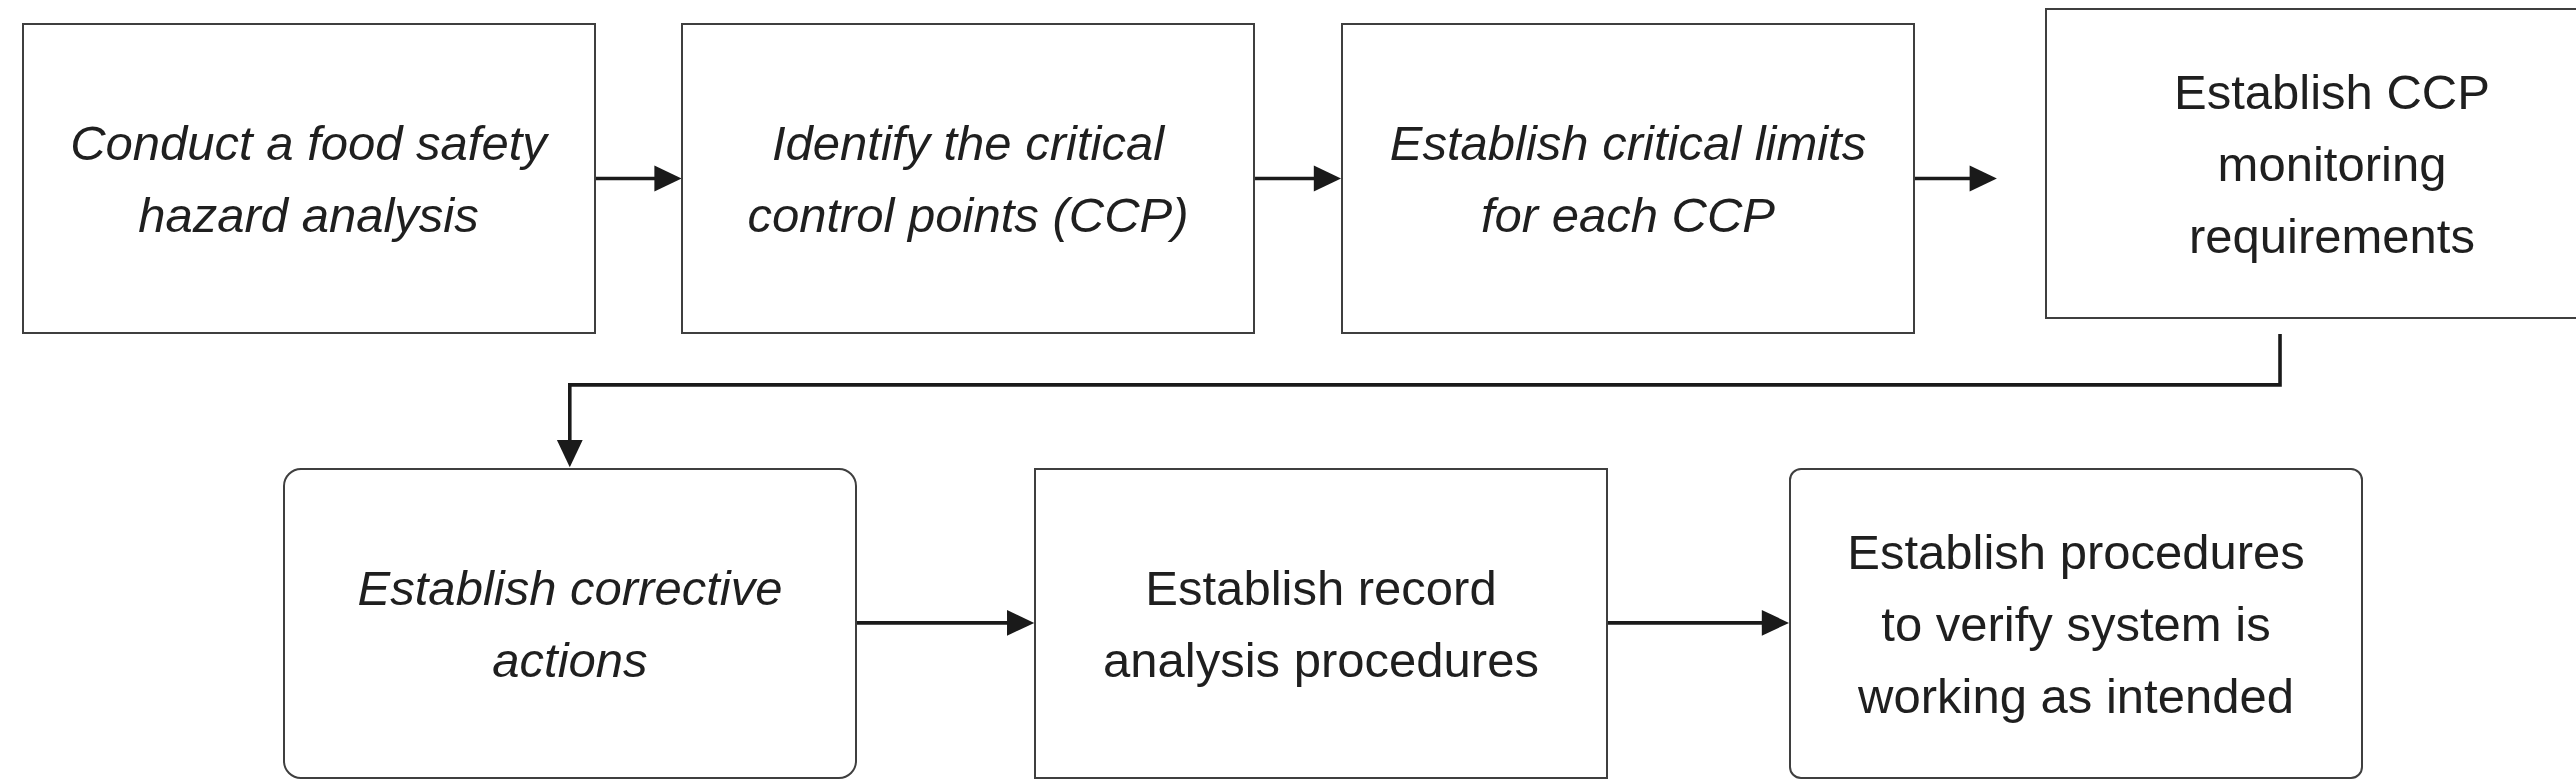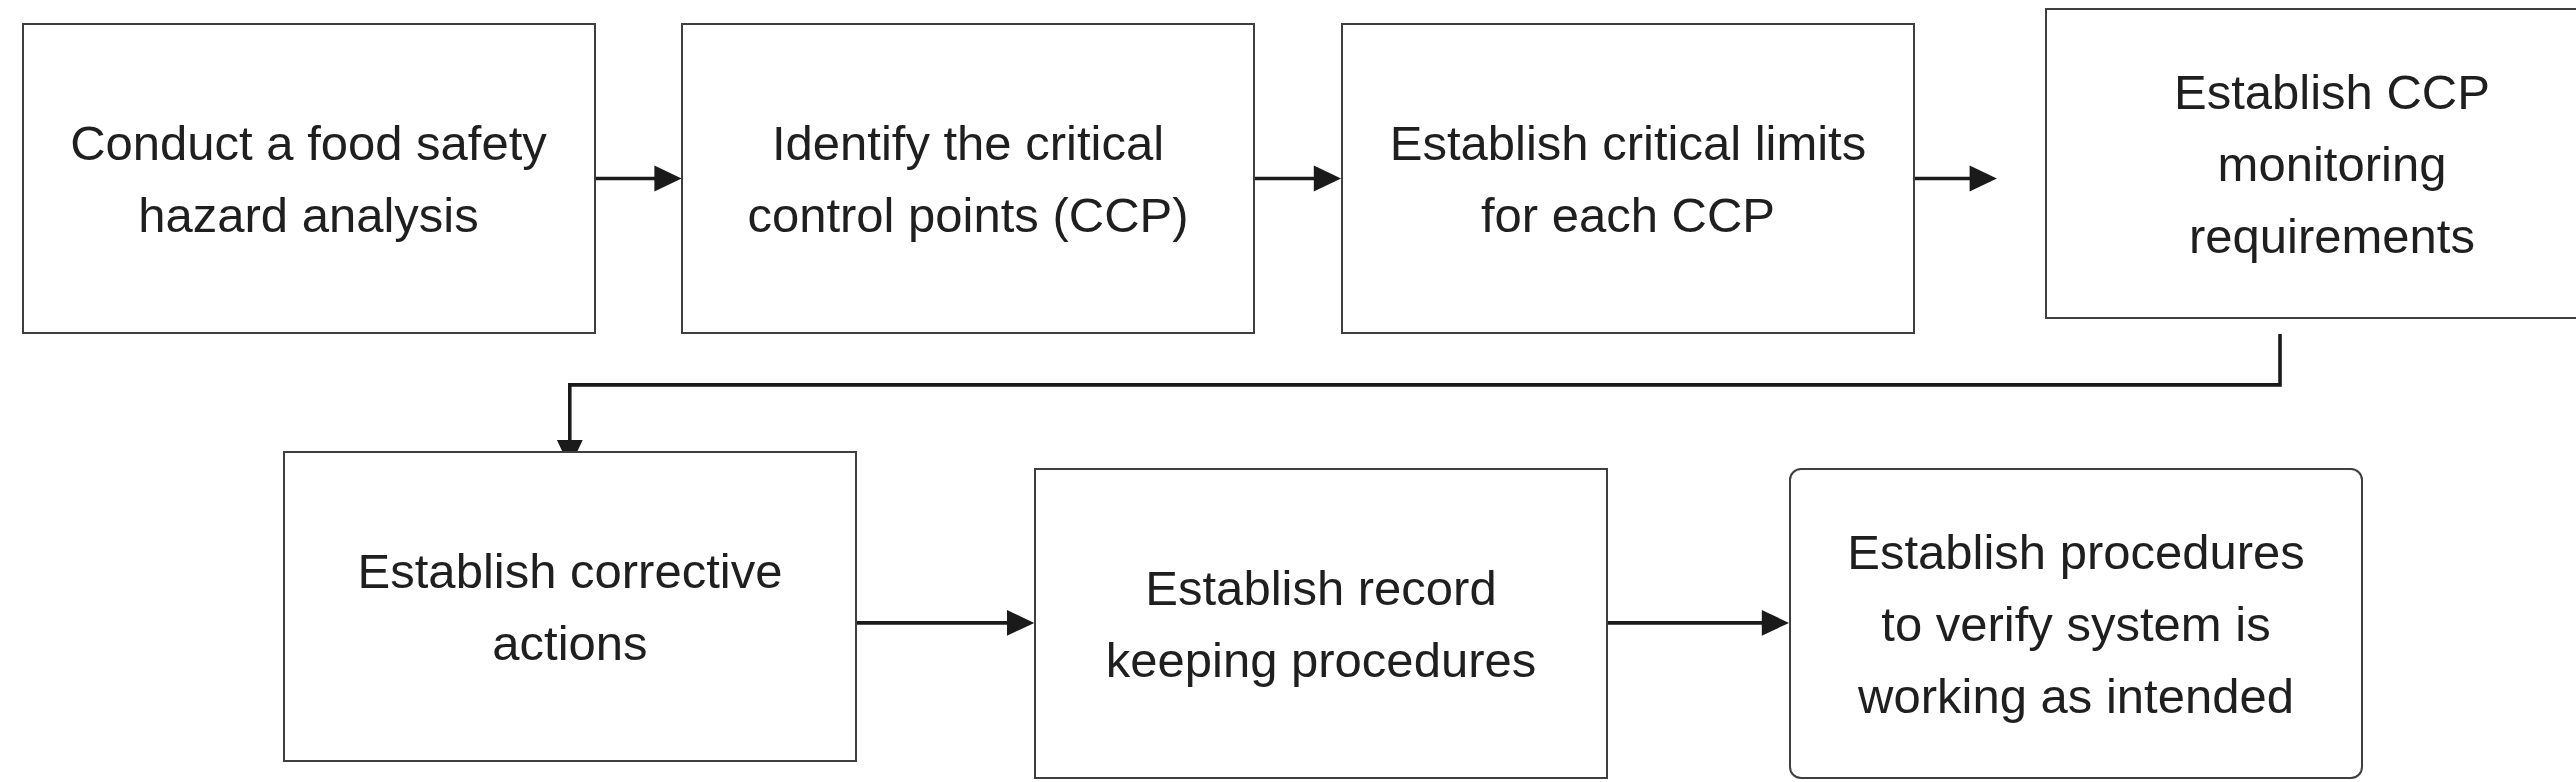--- a/index.html
+++ b/index.html
@@ -38,24 +38,24 @@
   .node .label {
     display: inline-block;
     font-size: 49px;
     line-height: 72px;
     color: #1f1f1f;
   }
   .n1 { left: 21.5px;   top: 23px; }
   .n2 { left: 681px;  top: 23px; }
   .n3 { left: 1341px; top: 23px; }
   .n4 { left: 1997px; top: 8px; margin-left: 48px; }
-  .n5 { left: 283px;  top: 451px; }
+  .n5 { left: 283px;  top: 468px; border-radius: 18px; }
   .n6 { left: 1034px; top: 468px; }
   .n7 { left: 1789px; top: 468px; border-radius: 12px; }
-  .lb-w700 { max-width: 502px; }
+  .lb-w700 { max-width: 502px; font-style: italic; }
   .lb-w660 { max-width: 473px; }
   .lb-w620 { max-width: 445px; }
   .lb-w560 { max-width: 402px; }
   .connectors line, .connectors path {
     stroke: #1a1a1a;
     stroke-width: 5;
     fill: none;
     stroke-linejoin: miter;
   }
   .connectors polygon {
@@ -109,21 +109,21 @@
 
   <div class="node n4">
     <span class="label lb-w560">Establish CCP monitoring requirements</span>
   </div>
 
   <div class="node n5">
     <span class="label lb-w700">Establish corrective actions</span>
   </div>
 
   <div class="node n6">
-    <span class="label lb-w620">Establish record keeping procedures</span>
+    <span class="label lb-w620">Establish record analysis procedures</span>
   </div>
 
   <div class="node n7">
     <span class="label lb-w660">Establish procedures to verify system is working as intended</span>
   </div>
 
 </div>
 
 
 </body></html>

